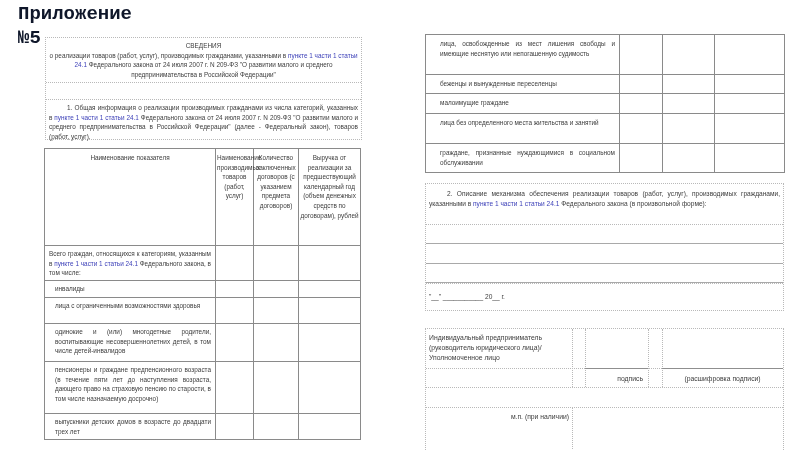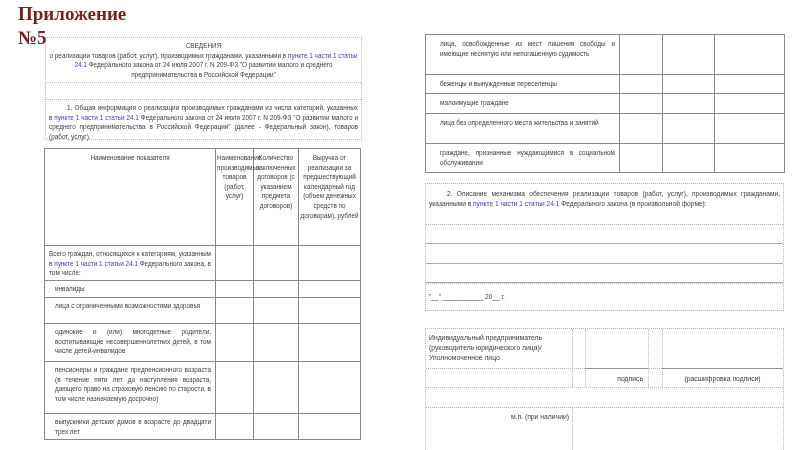--- a/index.html
+++ b/index.html
@@ -4,23 +4,23 @@
 <style>
   html, body { margin: 0; padding: 0; }
   body {
     width: 800px; height: 450px; overflow: hidden; position: relative;
     background: #ffffff;
     font-family: "Liberation Sans", sans-serif;
     color: #3a3a3a;
   }
   .title {
     position: absolute; left: 18px; top: 2px;
-    font-family: Liberation Serif, serif;
+    font-family: Liberation Mono, monospace;
     font-weight: bold; font-size: 19px; line-height: 24px;
-    color: #7f1d1d;
+    color: #0f172a;
     z-index: 2;
   }
   .abs { position: absolute; box-sizing: border-box; }
   .dot { border: 1px dotted #b9b9b9; }
   .t { font-size: 6.4px; line-height: 9.6px; color: #3d3d3d; }
   .link { color: #3b3fb8; }
   .center { text-align: center; }
   .justify { text-align: justify; text-align-last: justify; }
   .nolast { text-align-last: left; }
 

